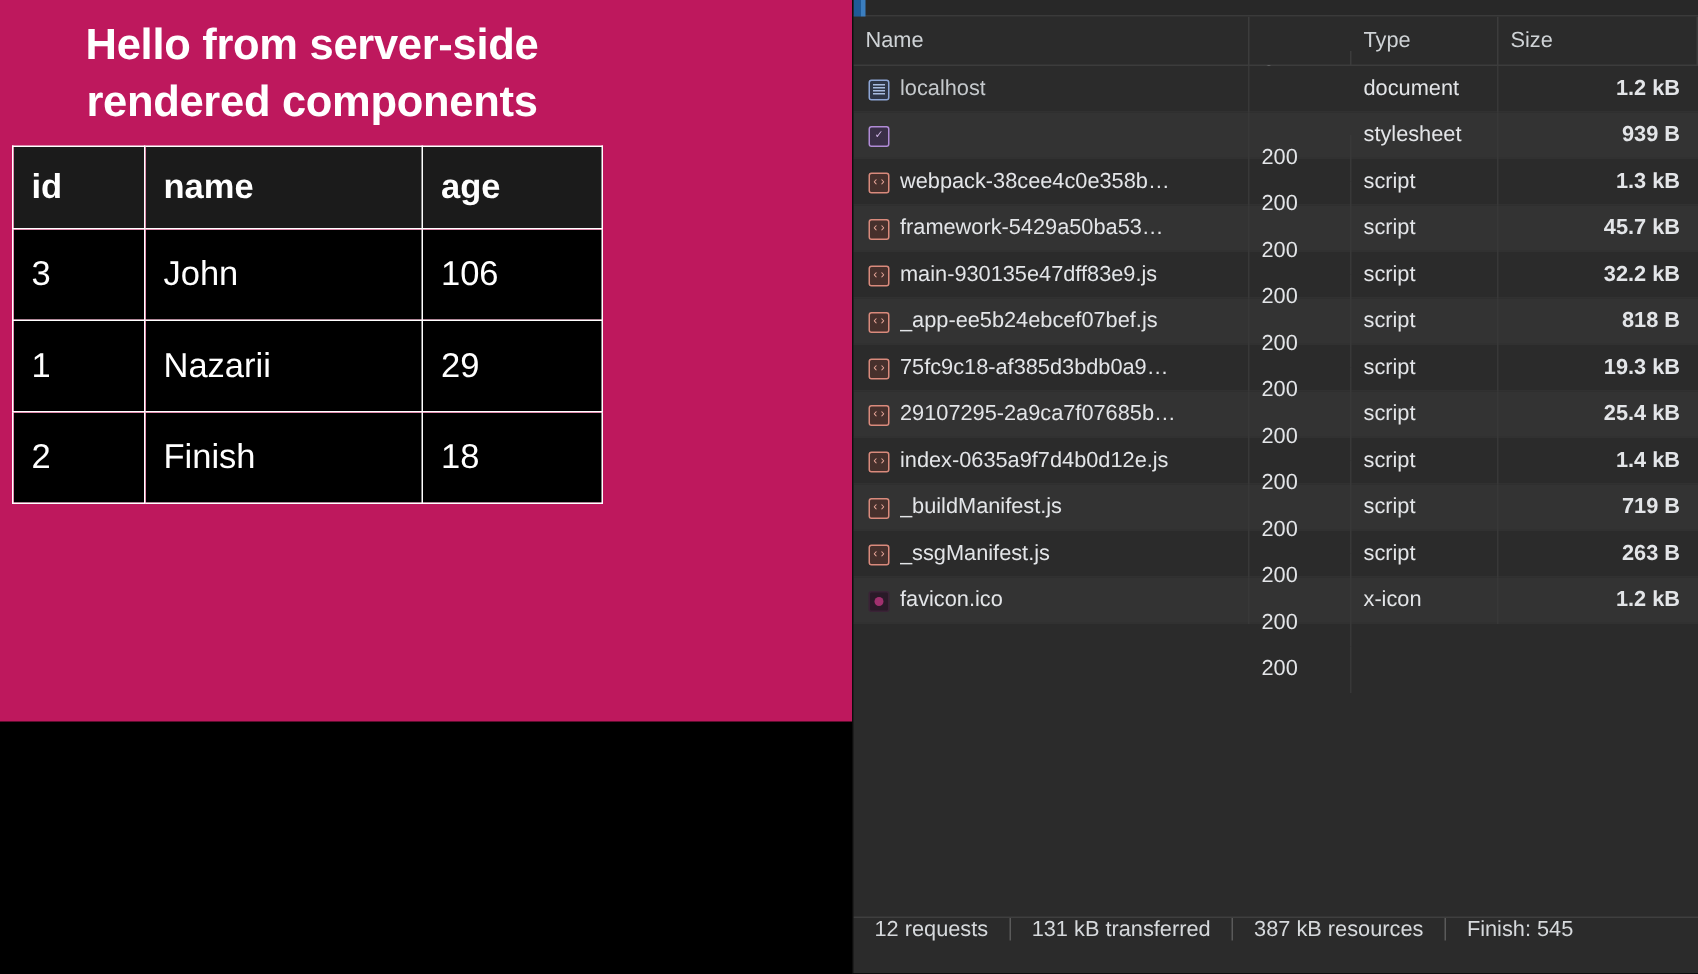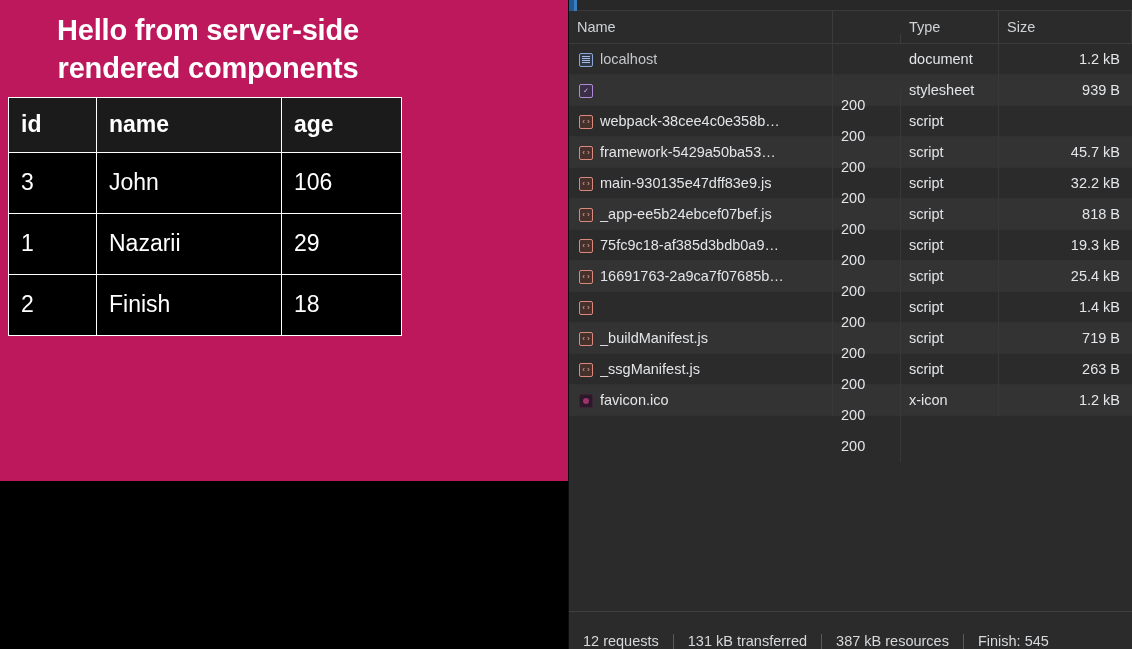--- a/index.html
+++ b/index.html
@@ -148,20 +148,21 @@
   .req-row .cell.col-name {
     display: flex;
     align-items: center;
     gap: 7px;
     padding-left: 10px;
   }
   .req-row .cell.col-size {
     text-align: right;
     padding-right: 12px;
     border-right: none;
+    font-weight: bold;
   }
   .req-row .name-text {
     overflow: hidden;
     text-overflow: ellipsis;
     white-space: nowrap;
   }
   .req-row.r-localhost .name-text { color: #c5c9cc; }
 
   
   .rtype-icon {
@@ -210,21 +211,21 @@
     width: 6px; height: 6px;
     border-radius: 50%;
     background: #a0306e;
   }
 
   
   #dt-status {
     flex: 0 0 38px;
     height: 38px;
     display: flex;
-    align-items: flex-end;
+    align-items: flex-start;
     background: #2b2b2b;
     border-top: 1px solid #3f3f3f;
     font-size: 14.5px;
     color: #d6d9dc;
     padding-left: 14px;
     overflow: hidden;
     white-space: nowrap;
   }
   #dt-status .stat {
     padding: 0 14px 0 0;
@@ -317,20 +318,21 @@
           <div class="cell col-type">stylesheet</div>
           <div class="cell col-size">939 B</div>
         </div>
         <div class="req-row">
           <div class="cell col-name">
             <span class="rtype-icon js">‹›</span>
             <span class="name-text">webpack-38cee4c0e358b…</span>
           </div>
           <div class="cell col-status">200</div>
           <div class="cell col-type">script</div>
+          <div class="cell col-size">1.3 kB</div>
         </div>
         <div class="req-row">
           <div class="cell col-name">
             <span class="rtype-icon js">‹›</span>
             <span class="name-text">framework-5429a50ba53…</span>
           </div>
           <div class="cell col-status">200</div>
           <div class="cell col-type">script</div>
           <div class="cell col-size">45.7 kB</div>
         </div>
@@ -357,29 +359,30 @@
             <span class="rtype-icon js">‹›</span>
             <span class="name-text">75fc9c18-af385d3bdb0a9…</span>
           </div>
           <div class="cell col-status">200</div>
           <div class="cell col-type">script</div>
           <div class="cell col-size">19.3 kB</div>
         </div>
         <div class="req-row">
           <div class="cell col-name">
             <span class="rtype-icon js">‹›</span>
-            <span class="name-text">16691763-2a9ca7f07685b…</span>
+            <span class="name-text">29107295-2a9ca7f07685b…</span>
           </div>
           <div class="cell col-status">200</div>
           <div class="cell col-type">script</div>
           <div class="cell col-size">25.4 kB</div>
         </div>
         <div class="req-row">
           <div class="cell col-name">
             <span class="rtype-icon js">‹›</span>
+            <span class="name-text">index-0635a9f7d4b0d12e.js</span>
           </div>
           <div class="cell col-status">200</div>
           <div class="cell col-type">script</div>
           <div class="cell col-size">1.4 kB</div>
         </div>
         <div class="req-row">
           <div class="cell col-name">
             <span class="rtype-icon js">‹›</span>
             <span class="name-text">_buildManifest.js</span>
           </div>

